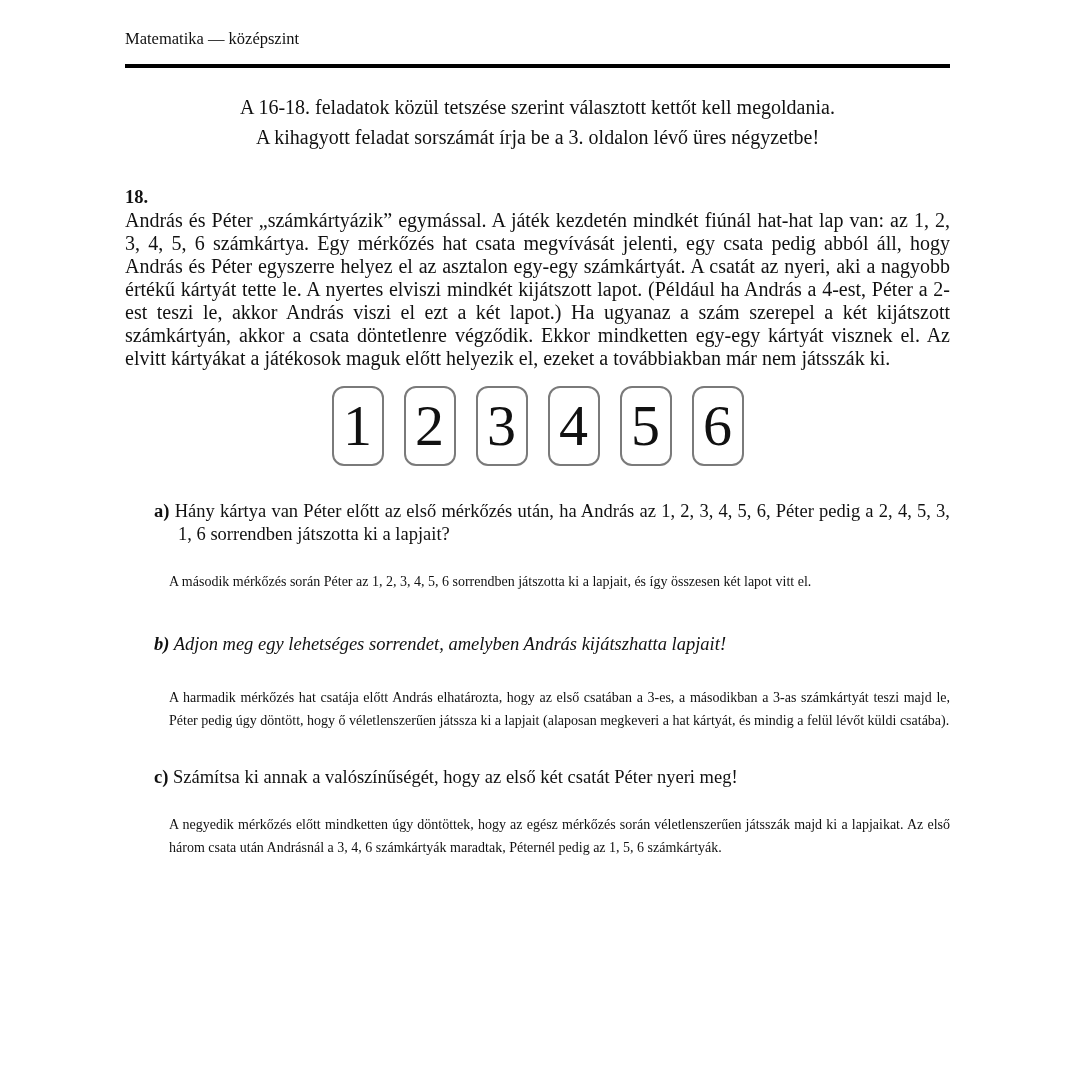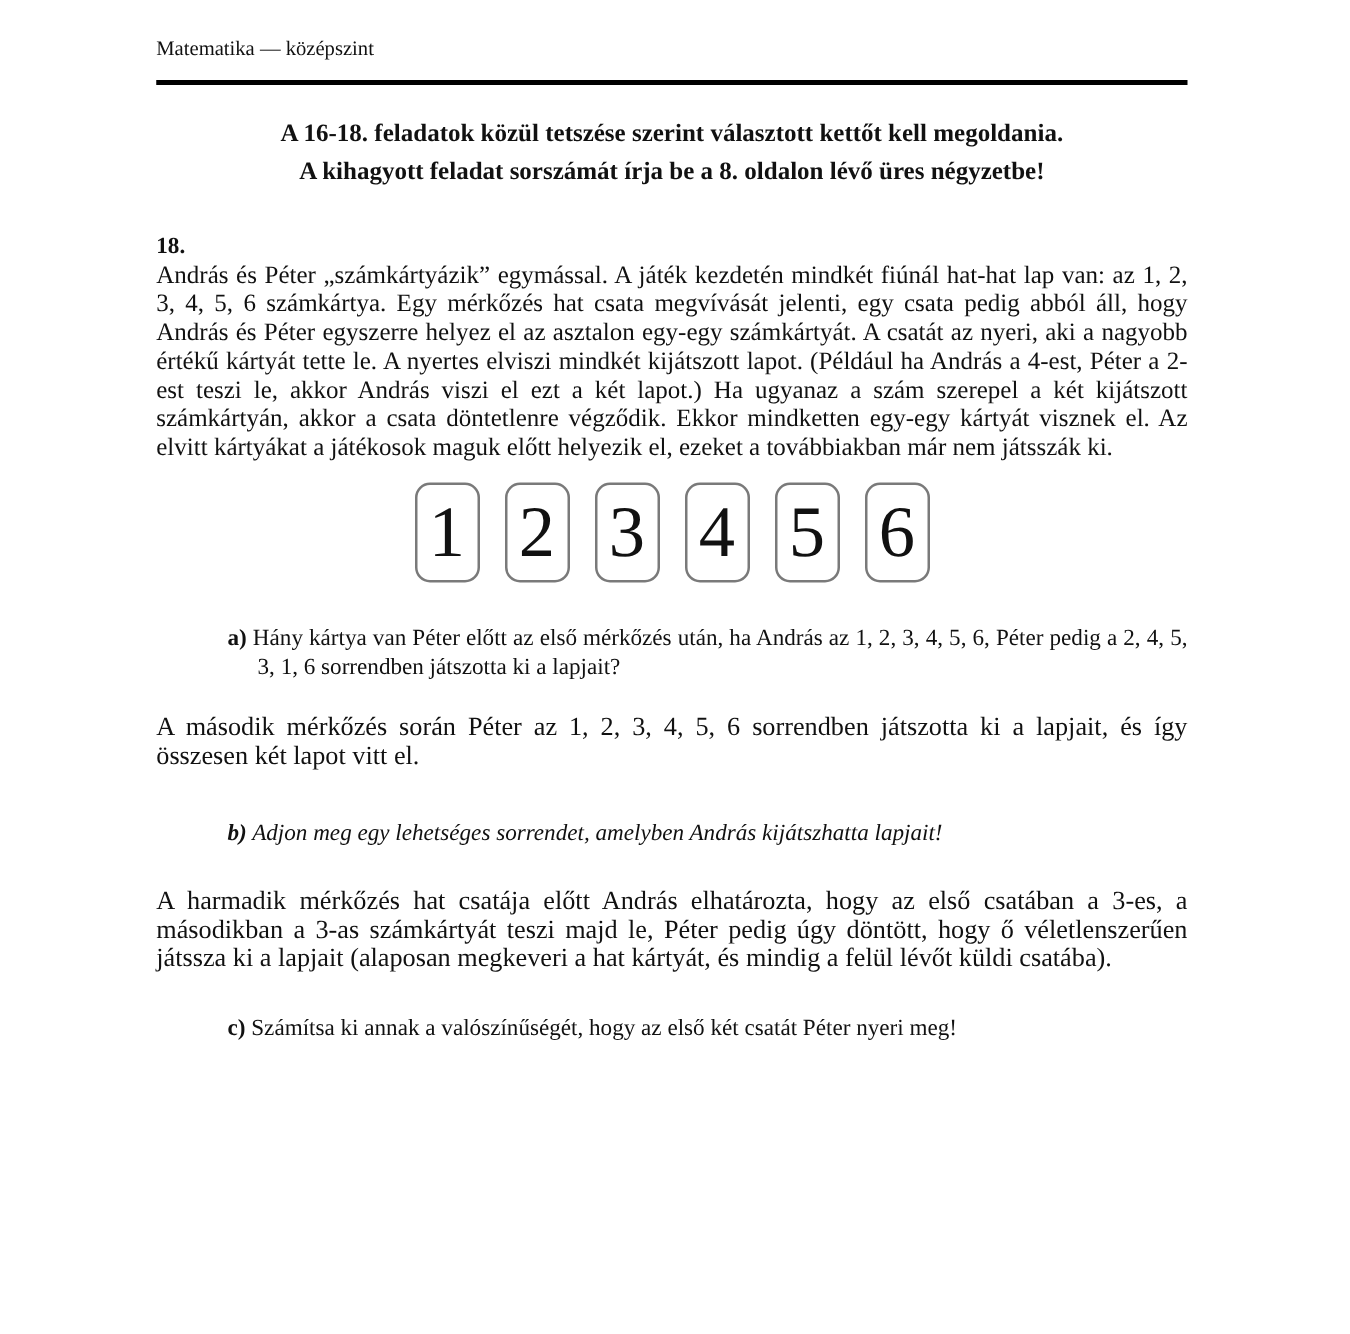--- a/index.html
+++ b/index.html
@@ -15,64 +15,64 @@
     display: flex; justify-content: space-between; align-items: baseline;
     font-size: 16.5px; line-height: 22px; white-space: nowrap; gap: 36px;
   }
   .head-right { letter-spacing: 0.2px; }
   .head-right .dots { margin: 0 4px 0 6px; }
   .rule { border-top: 4px solid #000; margin-top: 14px; }
 
   
   .instruction {
     margin-top: 24px; text-align: center;
-    font-weight: bold; font-size: 20px; line-height: 30px;
+    font-weight: normal; font-size: 20px; line-height: 30px;
   }
 
   
   .problem-head { display: flex; margin-top: 34px; flex-direction: column; }
   .pnum { flex: none; width: 37px; font-weight: bold; font-size: 18.5px; line-height: 23px; }
   .intro { flex: 1; text-align: justify; font-size: 20px; line-height: 23px; }
 
   
   .cards { display: flex; justify-content: center; gap: 20px; margin-top: 16px; }
   .card {
     width: 52px; height: 80px; box-sizing: border-box;
     border: 2px solid #7a7a7a; border-radius: 12px; background: #fff;
     display: flex; align-items: center; justify-content: center;
   }
   .card .digit { font-size: 58px; line-height: 1; color: #111; }
 
   
   .subq {
-    margin-left: 57px; padding-left: 24px; text-indent: -24px;
+    margin-left: 29px; padding-left: 24px; text-indent: -24px;
     text-align: justify; font-size: 18.5px; line-height: 23px;
   }
   .subq .marker { font-weight: bold; }
-  .para { text-align: justify; font-size: 21px; line-height: 23px; }
+  .para { text-align: justify; font-size: 14px; line-height: 23px; margin-left: 44px; }
 
   .mt24 { margin-top: 24px; }
   .mt30 { margin-top: 30px; }
   .mt34 { margin-top: 34px; }
   .mt40 { margin-top: 40px; font-style: italic; }
 </style>
 </head>
 <body>
 
 <div class="page">
 
   <div class="head">
     <span>Matematika — középszint</span>
   </div>
 
   <div class="rule"></div>
 
   <div class="instruction">
     <div>A 16-18. feladatok közül tetszése szerint választott kettőt kell megoldania.</div>
-    <div>A kihagyott feladat sorszámát írja be a 8. oldalon lévő üres négyzetbe!</div>
+    <div>A kihagyott feladat sorszámát írja be a 3. oldalon lévő üres négyzetbe!</div>
   </div>
 
   <div class="problem-head">
     <div class="pnum">18.</div>
     <div class="intro">András és Péter „számkártyázik” egymással. A játék kezdetén mindkét fiúnál hat-hat lap van: az 1, 2, 3, 4, 5, 6 számkártya. Egy mérkőzés hat csata megvívását jelenti, egy csata pedig abból áll, hogy András és Péter egyszerre helyez el az asztalon egy-egy számkártyát. A csatát az nyeri, aki a nagyobb értékű kártyát tette le. A nyertes elviszi mindkét kijátszott lapot. (Például ha András a 4-est, Péter a 2-est teszi le, akkor András viszi el ezt a két lapot.) Ha ugyanaz a szám szerepel a két kijátszott számkártyán, akkor a csata döntetlenre végződik. Ekkor mindketten egy-egy kártyát visznek el. Az elvitt kártyákat a játékosok maguk előtt helyezik el, ezeket a továbbiakban már nem játsszák ki.</div>
   </div>
 
   <div class="cards">
     <div class="card">
         <span class="digit">1</span>
@@ -103,15 +103,16 @@
   <div class="subq mt40">
     <span class="marker">b)</span> <span>Adjon meg egy lehetséges sorrendet, amelyben András kijátszhatta lapjait!</span>
   </div>
 
   <div class="para mt30">A harmadik mérkőzés hat csatája előtt András elhatározta, hogy az első csatában a 3-es, a másodikban a 3-as számkártyát teszi majd le, Péter pedig úgy döntött, hogy ő véletlenszerűen játssza ki a lapjait (alaposan megkeveri a hat kártyát, és mindig a felül lévőt küldi csatába).</div>
 
   <div class="subq mt34">
     <span class="marker">c)</span> <span>Számítsa ki annak a valószínűségét, hogy az első két csatát Péter nyeri meg!</span>
   </div>
 
+  <div class="para mt24">A negyedik mérkőzés előtt mindketten úgy döntöttek, hogy az egész mérkőzés során véletlenszerűen játsszák majd ki a lapjaikat. Az első három csata után Andrásnál a 3, 4, 6 számkártyák maradtak, Péternél pedig az 1, 5, 6 számkártyák.</div>
 
 
 </div>
 
 </body></html>

